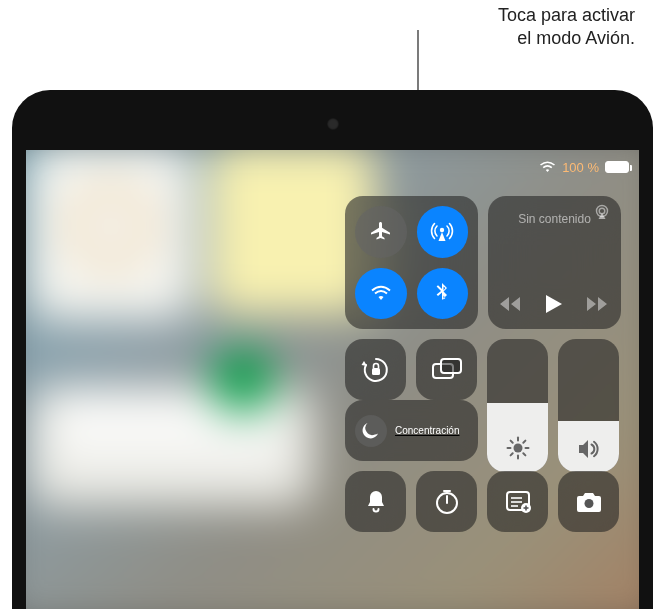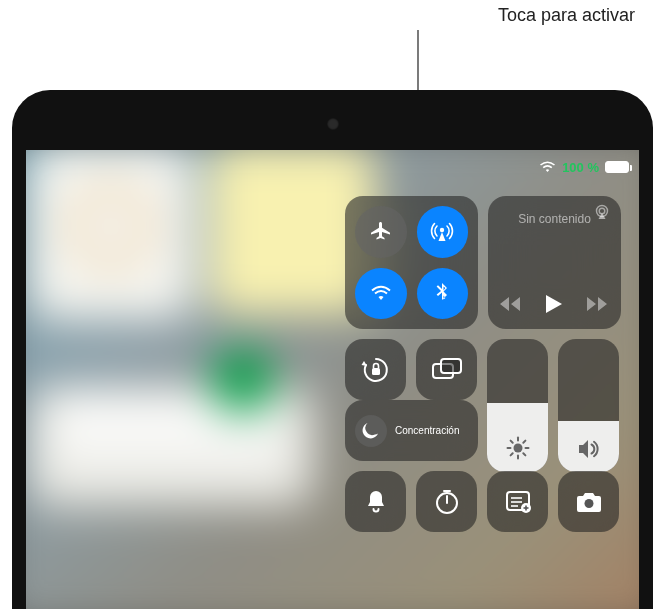--- a/index.html
+++ b/index.html
@@ -76,23 +76,23 @@
 
   
   .status {
     position: absolute;
     top: 6px;
     right: 10px;
     height: 22px;
     display: flex;
     align-items: center;
     gap: 6px;
-    color: #22c55e;
+    color: #fdba74;
     font-size: 13px;
-    font-weight: 700;
+    font-weight: 400;
   }
   .battery-icon {
     width: 24px; height: 12px;
     border: 1px solid #fff; border-radius: 3px;
     position: relative;
     background: #fff;
   }
   .battery-icon::after {
     content:""; position:absolute; right:-4px; top:3px; width:2px; height:6px;
     background:#fff; border-radius:0 1px 1px 0;
@@ -147,38 +147,39 @@
   .media-airplay { position:absolute; top:8px; right:10px; }
   .media-ctrls {
     position:absolute; bottom:16px; left:0; right:0;
     display:flex; justify-content:space-around; align-items:center;
     color: rgba(255,255,255,0.55);
   }
 
   
   .tile-1x1 .ico, .tile-2x1 .ico { position:absolute; top:50%; left:50%; transform:translate(-50%,-50%); }
 
-  .focus-tile { display:flex; align-items:center; gap:8px; padding: 0 10px; }
+  .focus-tile { display:flex; align-items:center; gap:8px; padding: 0 10px; text-decoration: underline; }
   .focus-tile .moon {
     width: 32px; height: 32px; border-radius: 50%;
     background: rgba(100,100,100,0.6);
     display:flex; align-items:center; justify-content:center;
     flex-shrink:0;
   }
   .focus-label { color:#fff; font-size:10px; line-height:1.1; }
 
   .slider .ico { position:absolute; bottom:12px; left:50%; transform:translateX(-50%); }
 
   svg { display:block; }
 </style>
 </head>
 <body>
 
 <div class="callout">
   <span>Toca para activar</span><br>
+  <span>el modo Avión.</span>
 </div>
 <svg class="leader" style="position:absolute; top:0; left:0; width:665px; height:300px;">
   <path d="M 418 30 L 418 272" stroke="#333" stroke-width="1.3"></path>
   <circle cx="418" cy="272" r="2" fill="#333"></circle>
 </svg>
 
 <div class="camera-dot"></div>
 
 <div class="device">
 

